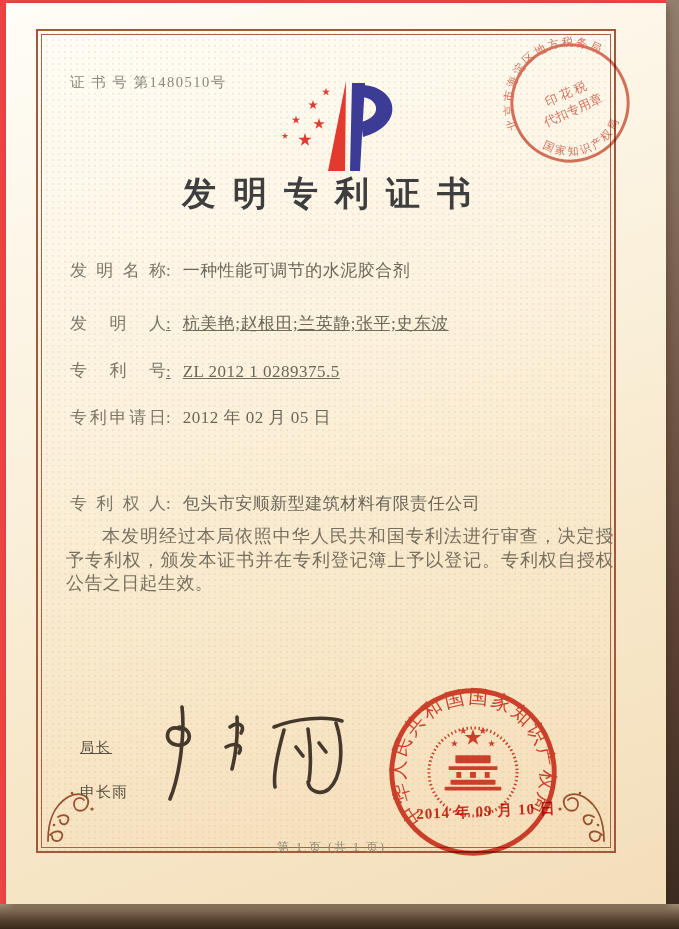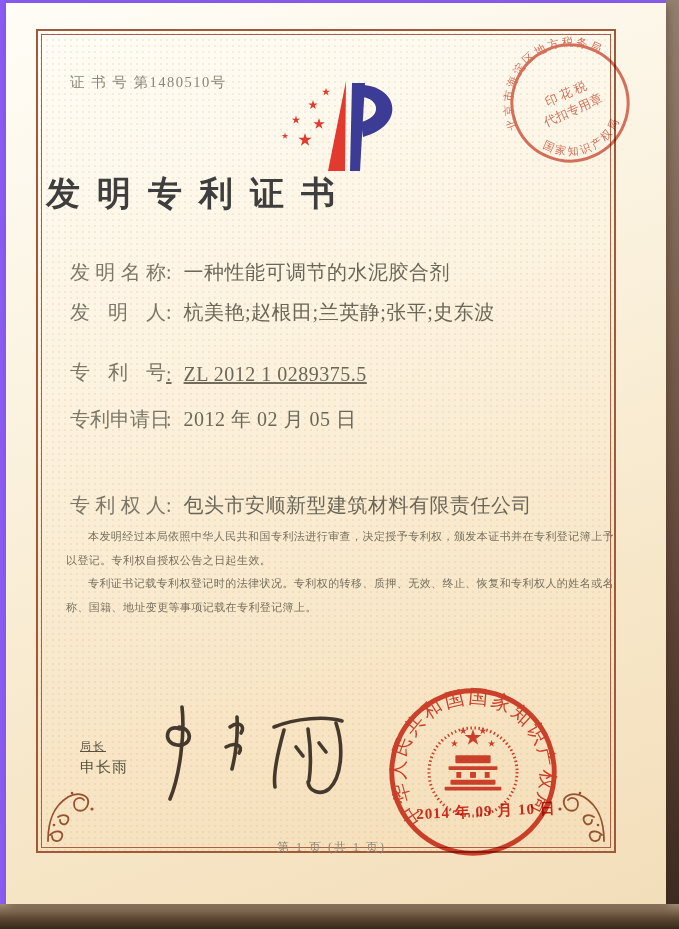--- a/index.html
+++ b/index.html
@@ -1,18 +1,18 @@
 <!DOCTYPE html>
 <html><head>
 <meta charset="utf-8">
 <style>
   * { margin:0; padding:0; box-sizing:border-box; }
   body { background:#e9e9e9; font-family:"Liberation Serif","DejaVu Serif",serif; }
   .photo {
-    position:relative; width:679px; height:929px; background:#8b5cf6;
+    position:relative; width:679px; height:929px; background:#ef4444;
     overflow:hidden;
   }
   .band-right {
     position:absolute; right:0; top:0; width:13px; height:100%;
     background:linear-gradient(to bottom,#94806f 0%,#79604f 35%,#5a4033 70%,#3a2a20 100%);
   }
   .band-bottom {
     position:absolute; left:0; bottom:0; width:100%; height:25px;
     background:linear-gradient(to bottom,#a18b74 0%,#5f4a36 55%,#362818 100%);
   }
@@ -35,41 +35,41 @@
   .fl { position:absolute; width:60px; height:60px; }
   .fl-bl { left:4px; bottom:4px; }
   .fl-br { right:4px; bottom:4px; transform:scaleX(-1); }
 
   .cert-number {
     position:absolute; left:64px; top:70px; font-size:14.5px; color:#8b8779;
     letter-spacing:1.5px;
   }
   .logo { position:absolute; left:262px; top:76px; width:150px; height:96px; }
   .title {
-    position:absolute; left:30px; top:168px; width:588px; text-align:left;
+    position:absolute; left:30px; top:168px; width:588px; text-align:center;
     font-size:34px; font-weight:600; color:#3e3e3e; letter-spacing:17px; padding-left:10px;
   }
-  .field-row { position:absolute; left:64px; white-space:nowrap; font-size:20px; color:#716c5c; }
+  .field-row { position:absolute; left:64px; white-space:nowrap; font-size:17px; color:#716c5c; }
   .field-label {
     display:inline-block; width:96px; text-align:justify; text-align-last:justify;
     vertical-align:bottom; color:#7b7666;
   }
   .field-colon { color:#7b7666; }
   .field-value { margin-left:12px; color:#6b6758; letter-spacing:.5px; }
-  .row-0 { top:256px; } .row-1 { top:296px; } .row-2 { top:356px;text-decoration:underline; }
+  .row-0 { top:256px; } .row-1 { top:309px;text-decoration:underline; } .row-2 { top:356px;text-decoration:underline; }
   .row-3 { top:403px; } .row-4 { top:453px;margin-top:36px; } .row-5 { top:501px; }
 
   .body-text { position:absolute; left:60px; top:522px; width:548px; }
   .body-text p {
-    font-size:11px; line-height:23.5px; color:#77705e; text-indent:2em;
+    font-size:18px; line-height:23.5px; color:#77705e; text-indent:2em;
     text-align:justify; letter-spacing:.4px;
   }
   .signer { position:absolute; left:74px; top:736px; color:#57513f; }
-  .signer-title { font-size:11px; letter-spacing:2px;text-decoration:underline; }
-  .signer-name { font-size:15px; letter-spacing:1px; margin-top:4px; }
+  .signer-title { font-size:14px; letter-spacing:2px;text-decoration:underline; }
+  .signer-name { font-size:15px; letter-spacing:1px; margin-top:26px; }
   .signature { position:absolute; left:118px; top:696px; width:252px; height:108px; }
 
   .seal { position:absolute; left:374px; top:676px; width:186px; height:186px;
     mix-blend-mode:multiply; opacity:.93; }
   .seal-date {
     position:absolute; left:390px; top:799px; width:180px; text-align:center;
     color:#cf3326; font-size:15px; font-weight:bold; letter-spacing:1px;
     transform:rotate(-2.5deg); mix-blend-mode:multiply;
     text-shadow:0 0 2px rgba(255,240,230,.5);
   }
@@ -150,21 +150,20 @@
     </div>
     <div class="field-row row-3">
       <span class="field-label">专利申请日</span><span class="field-colon">:</span><span class="field-value">2012 年 02 月 05 日</span>
     </div>
     <div class="field-row row-4">
       <span class="field-label">专利权人</span><span class="field-colon">:</span><span class="field-value">包头市安顺新型建筑材料有限责任公司</span>
     </div>
 
     <div class="body-text">
       <p>本发明经过本局依照中华人民共和国专利法进行审查，决定授予专利权，颁发本证书并在专利登记簿上予以登记。专利权自授权公告之日起生效。</p>
-      <p>专利证书记载专利权登记时的法律状况。专利权的转移、质押、无效、终止、恢复和专利权人的姓名或名称、国籍、地址变更等事项记载在专利登记簿上。</p>
     </div>
 
     <div class="signer">
       <div class="signer-title">局长</div>
       <div class="signer-name">申长雨</div>
     </div>
 
     <svg class="signature" viewBox="0 0 252 108">
       <g fill="none" stroke="#44392c" stroke-width="3.6" stroke-linecap="round">
         <path d="M56,30 C42,24 38,44 53,46 C68,48 70,30 55,28"></path>

